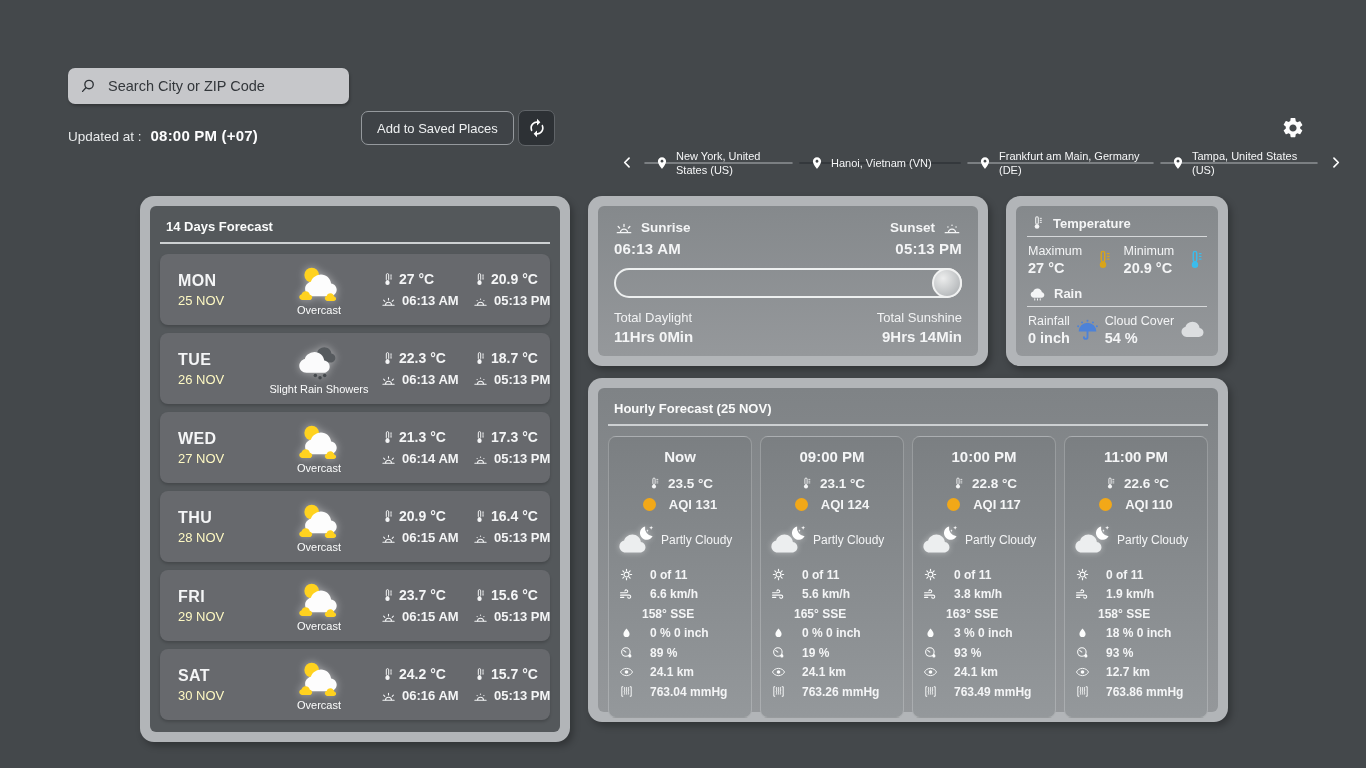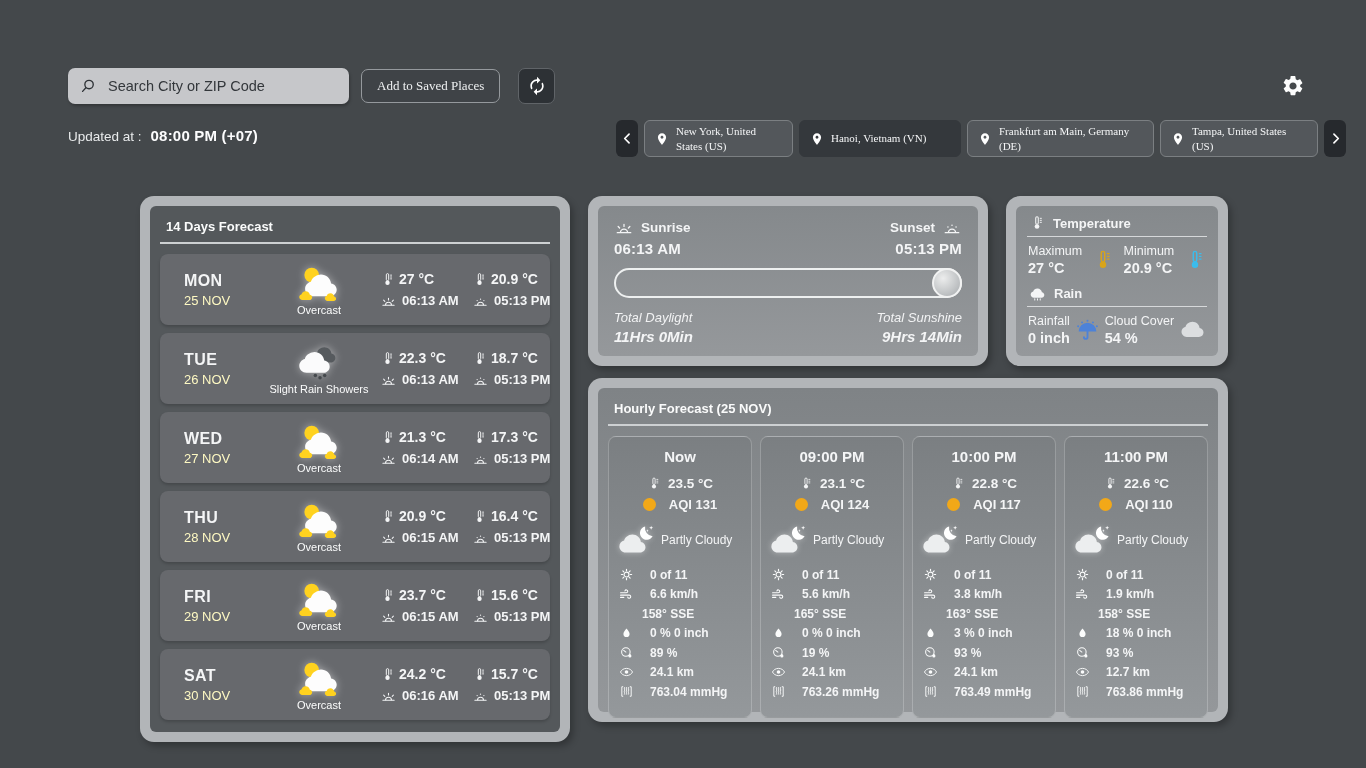--- a/index.html
+++ b/index.html
@@ -1,20 +1,20 @@
 <!DOCTYPE html>
 <html><head>
 <meta charset="utf-8">
 <style>
   html,body{margin:0;padding:0;background:#44484b;}
   *{box-sizing:border-box;}
   .screen{position:relative;width:1366px;height:768px;background:#44484b;overflow:hidden;
           font-family:"Liberation Sans",sans-serif;color:#f4f5f6;}
   svg{display:block;}
-  button{font-family:Liberation Serif, serif;cursor:pointer;}
+  button{font-family:Liberation Sans, sans-serif;cursor:pointer;margin-top:42px;}
 
   
   .search-box{position:absolute;left:68px;top:68px;width:281px;height:36px;background:#c6c7ca;
               border-radius:7px;display:flex;align-items:center;gap:9px;padding:0 11px;color:#2e3236;
               box-shadow:1px 2px 3px rgba(0,0,0,.25);}
   .search-box input{flex:1;background:transparent;border:none;outline:none;font-size:14.5px;
               color:#2e3236;font-family:"Liberation Sans",sans-serif;}
   .search-box input::placeholder{color:#33373b;opacity:1;}
   .add-btn{position:absolute;left:361px;top:69px;height:34px;padding:0 15px;background:#3f4347;
            border:1px solid #95999d;border-radius:7px;color:#eef0f1;font-size:13px;}
@@ -40,42 +40,42 @@
   .panel{position:absolute;background:#b2b5b8;border-radius:14px;padding:10px;box-shadow:3px 4px 7px rgba(0,0,0,.28);}
   .inner{width:100%;height:100%;border-radius:6px;}
   .ptitle{font-size:13px;font-weight:700;color:#fafbfb;padding:3px 6px 8px 6px;border-bottom:2px solid #cdd0d2;}
 
   
   .forecast{left:140px;top:196px;width:430px;height:546px;}
   .forecast .inner{background:#54585b;padding:10px 10px;}
   .frows{margin-top:10px;display:flex;flex-direction:column;gap:8px;}
   .frow{height:71px;background:#67696d;border-radius:8px;display:grid;
         grid-template-columns:98px 122px 92px 84px;align-items:center;box-shadow:0 2px 3px rgba(0,0,0,.18);}
-  .fday{padding-left:24px;}
+  .fday{padding-left:18px;}
   .fday .d1{font-size:16px;font-weight:700;letter-spacing:.4px;}
   .fday .d2{font-size:13px;margin-top:3px;color:#fef9c3;}
   .ficon{display:flex;flex-direction:column;align-items:center;justify-content:center;}
   .ficon svg{filter:drop-shadow(0 0 4px rgba(255,255,255,.45));}
   .fcond{font-size:11px;margin-top:2px;color:#fbfcfc;white-space:nowrap;}
   .tcell{display:flex;flex-direction:column;gap:6px;}
   .trow{display:flex;align-items:center;gap:4px;font-size:14px;font-weight:700;}
   .trow.sun{font-size:13px;font-weight:700;gap:5px;}
 
   
   .sunp{left:588px;top:196px;width:400px;height:170px;}
   .sunp .inner{background:linear-gradient(180deg,#85898c,#95989b);padding:12px 16px;}
   .sunhead{display:flex;justify-content:space-between;}
   .sh-l .lab,.sh-r .lab{display:flex;align-items:center;gap:7px;font-size:13.5px;font-weight:700;}
   .sh-r{text-align:right;}
   .sh-r .lab{justify-content:flex-end;}
   .suntime{font-size:15px;font-weight:700;margin-top:4px;letter-spacing:.2px;}
   .slider{margin-top:11px;position:relative;height:30px;border:2px solid #eef0f0;border-radius:16px;}
   .knob{position:absolute;right:-2px;top:-2px;width:30px;height:30px;border-radius:50%;
         background:radial-gradient(circle at 35% 32%,#eceded,#a6aaad);border:2px solid #f1f2f2;}
-  .sunfoot{display:flex;justify-content:space-between;margin-top:12px;font-style:italic;}
+  .sunfoot{display:flex;justify-content:space-between;margin-top:12px;}
   .sf .lab{font-size:13px;color:#f2f3f4;}
   .sf .val{font-size:15px;font-weight:700;margin-top:3px;}
   .sf.r{text-align:right;}
 
   
   .tempp{left:1006px;top:196px;width:222px;height:170px;}
   .tempp .inner{background:linear-gradient(180deg,#85898c,#95989b);padding:8px 11px 9px;}
   .sechead{display:flex;align-items:center;gap:8px;font-size:13px;font-weight:700;
            border-bottom:1.5px solid #d6d8da;padding:1px 2px 5px;}
   .tgrid{display:flex;justify-content:space-between;align-items:center;padding:7px 1px 9px;}

